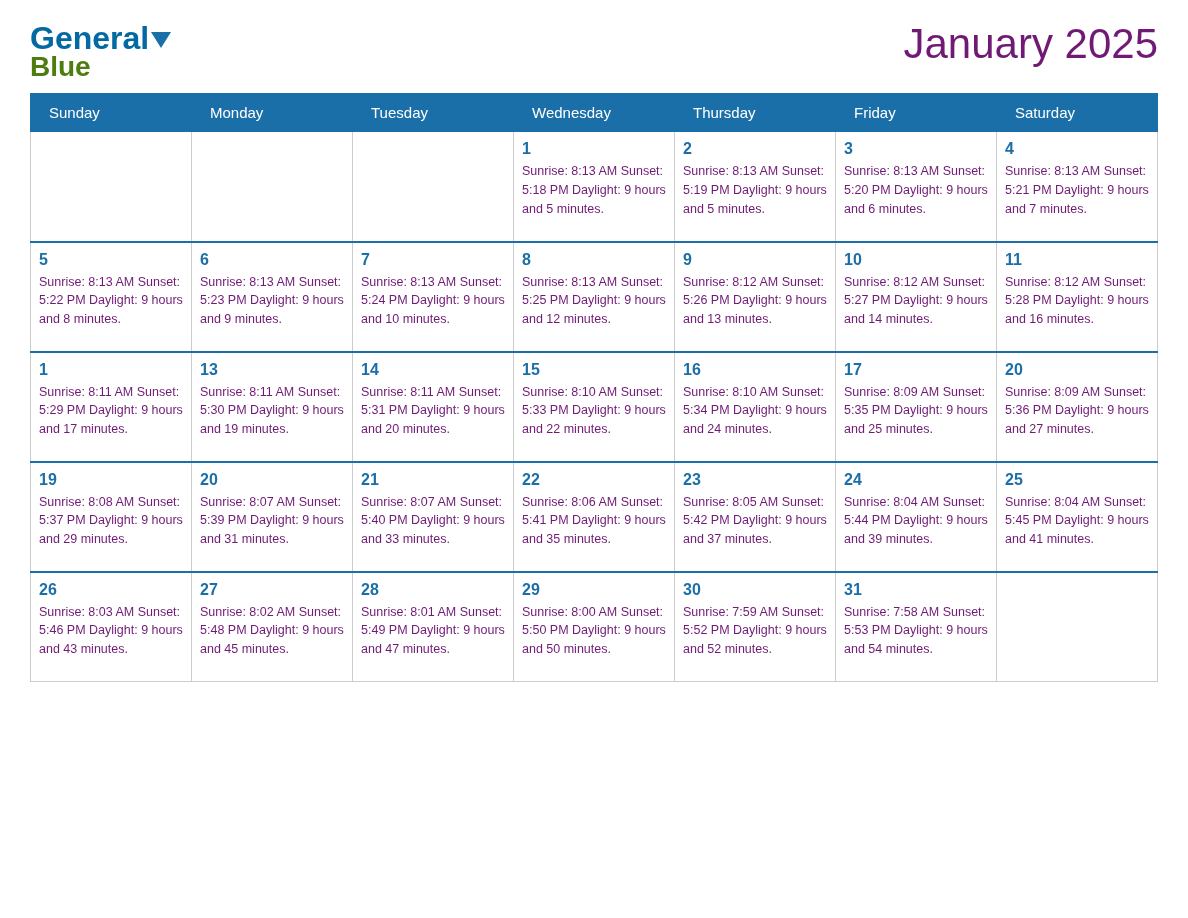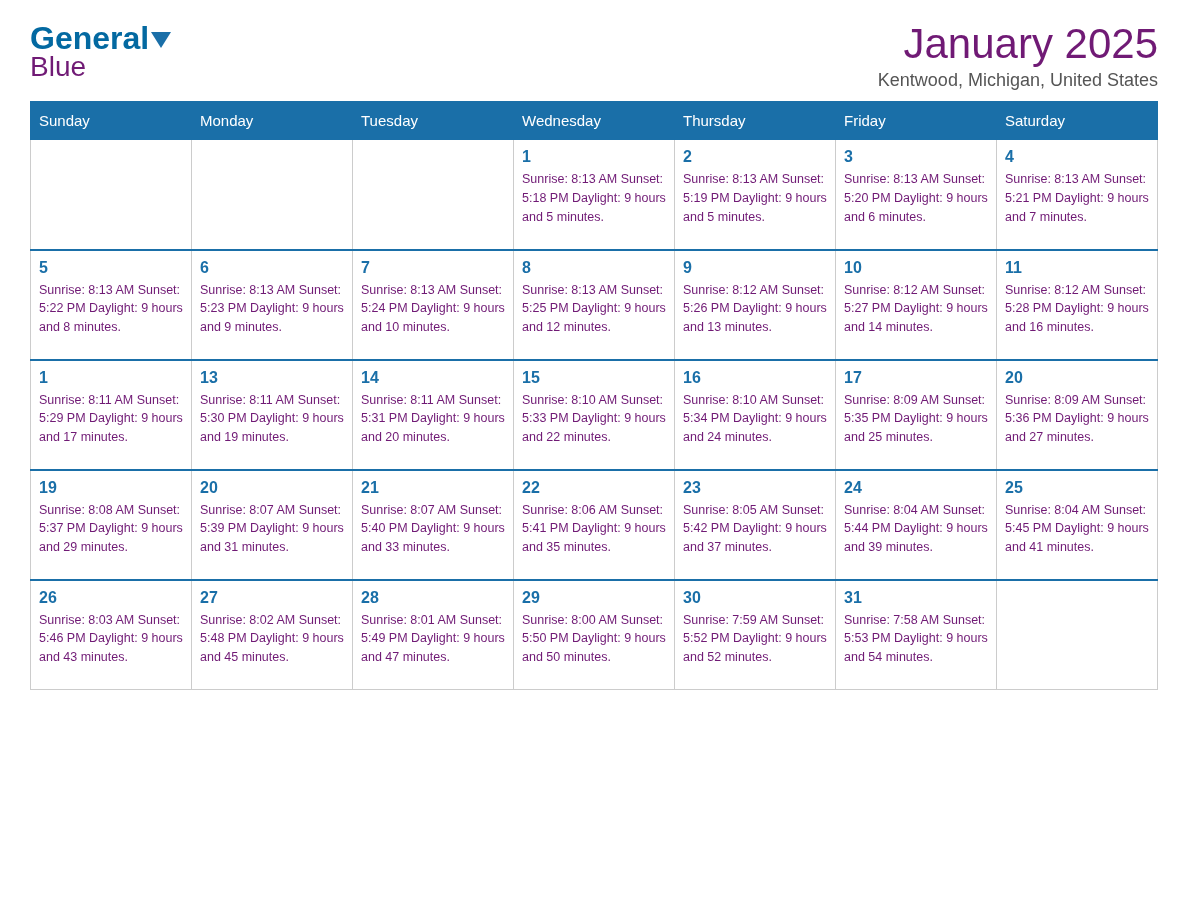--- a/index.html
+++ b/index.html
@@ -35,21 +35,21 @@
       margin-top: 2px;
     }
     .calendar {
       width: 100%;
       border-collapse: collapse;
       margin-top: 10px;
     }
     .calendar th {
       background-color: #1a6fa8;
       color: white;
-      padding: 10px 8px;
+      padding: 10px 18px;
       text-align: left;
       font-size: 15px;
       font-weight: normal;
       border: 1px solid #1a6fa8;
     }
     .calendar td {
       vertical-align: top;
       padding: 8px;
       border: 1px solid #ccc;
       width: 14.28%;
@@ -79,42 +79,41 @@
       display: flex;
       flex-direction: column;
       align-items: flex-start;
     }
     .logo-line1 {
       display: flex;
       align-items: center;
     }
     .logo-line2 {
       font-size: 28px;
-      font-weight: normal;
-      color: #701a75;
+      font-weight: bold;
+      color: #4d7c0f;
       margin-top: -6px;
       margin-left: 0px;
     }
   </style>
 </head>
 <body>
 
 <div class="header">
   <div class="logo-wrapper">
     <div class="logo-line1">
       <span class="logo-text-general">General</span>
       <svg width="20" height="20" viewBox="0 0 20 20" style="margin-left:2px; margin-top:2px;">
         <polygon points="0,2 20,2 10,18" fill="#1a6fa8"></polygon>
       </svg>
     </div>
     <div class="logo-line2">Blue</div>
   </div>
   <div class="title-section">
     <div class="month-title">January 2025</div>
-    <div class="location">Kentwood, Michigan, United States</div>
   </div>
 </div>
 
 <table class="calendar">
   <thead>
     <tr>
     <th>Sunday</th>
         <th>Monday</th>
         <th>Tuesday</th>
         <th>Wednesday</th>

